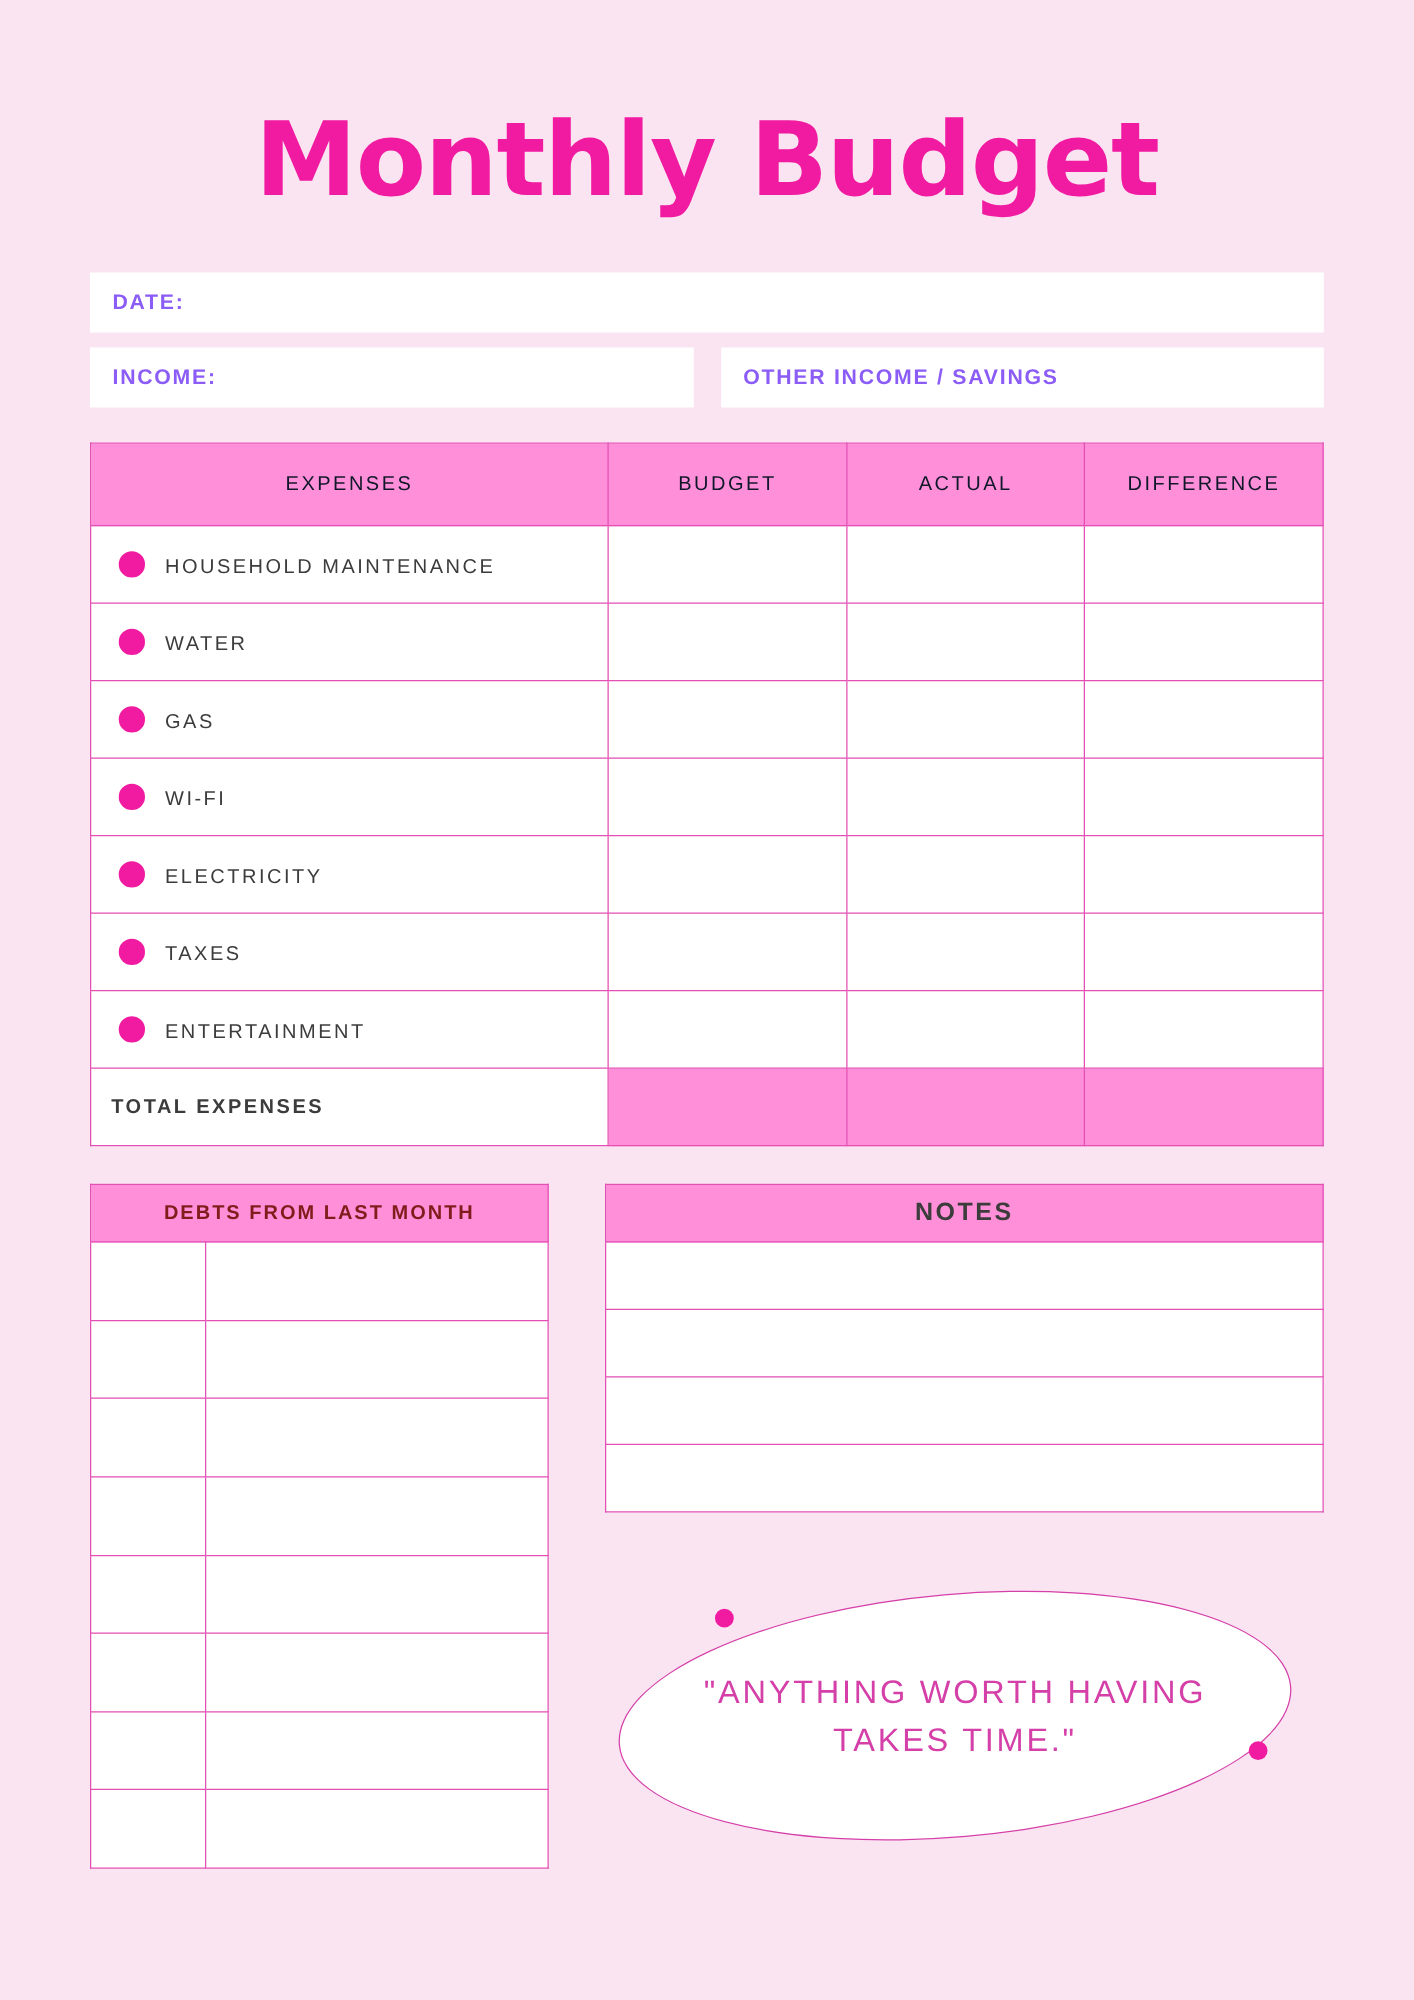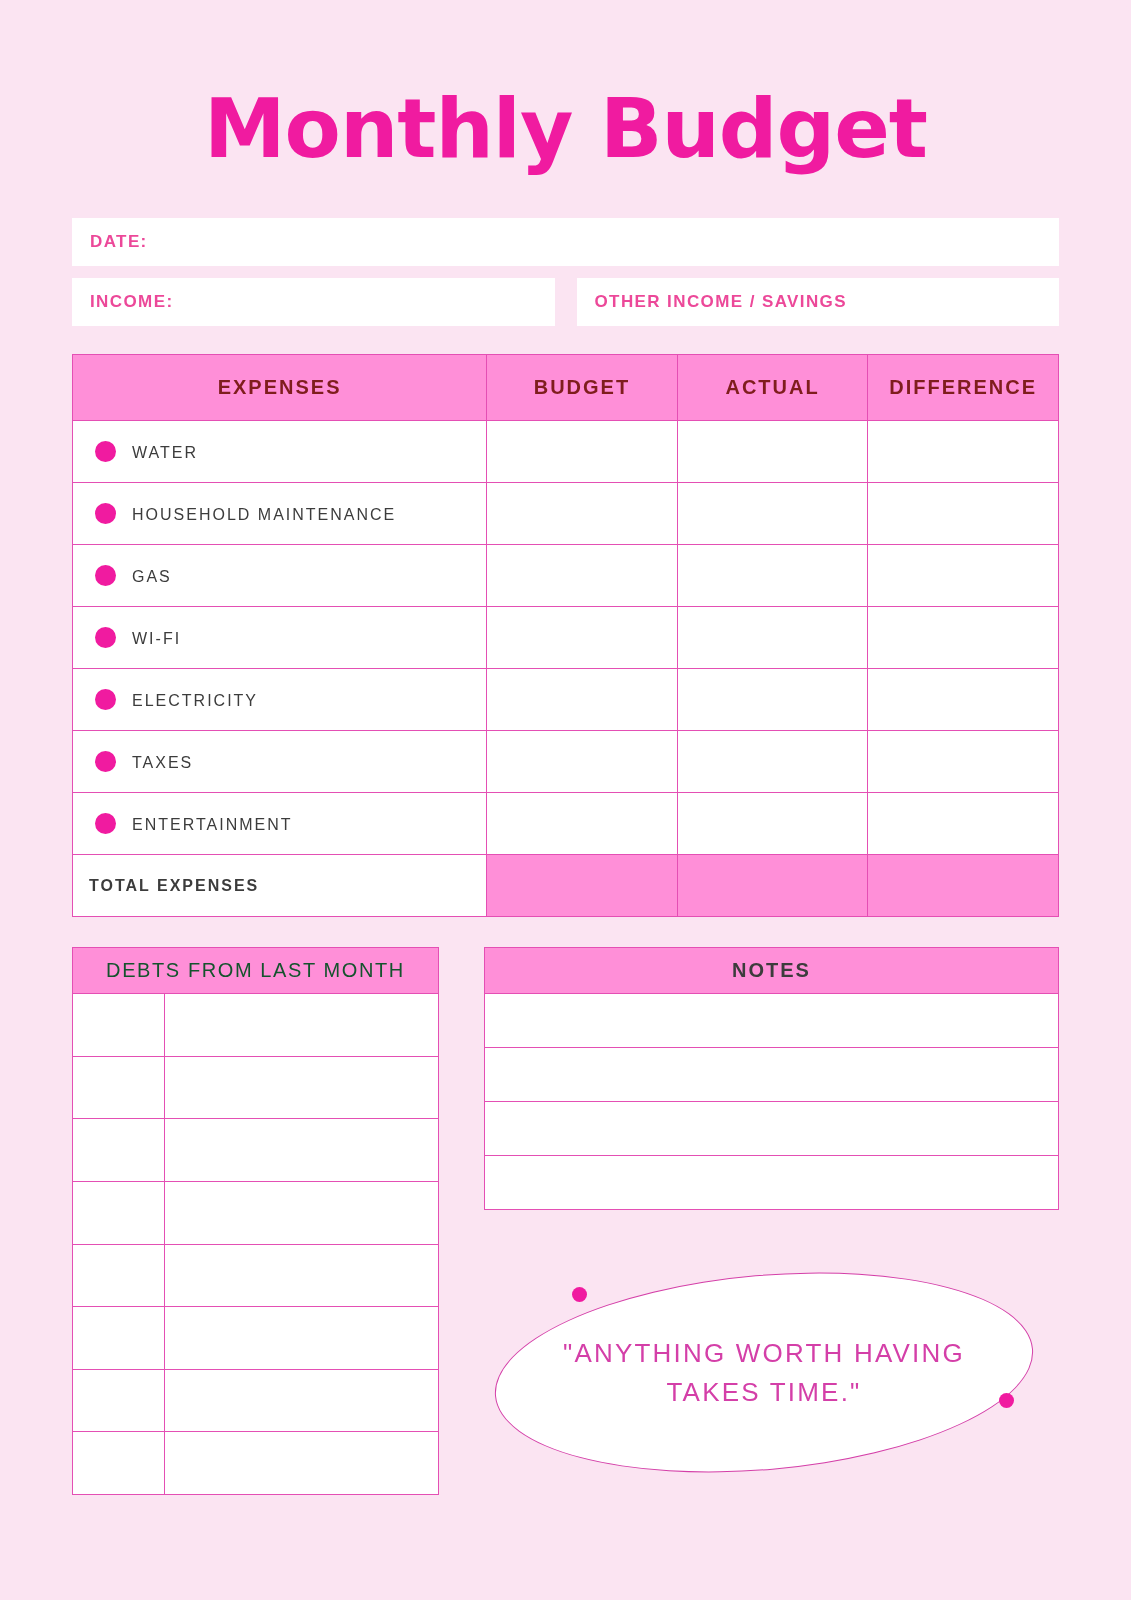--- a/index.html
+++ b/index.html
@@ -39,21 +39,21 @@
     display: flex;
     gap: 22px;
     margin-bottom: 12px;
   }
   .field {
     background: #ffffff;
     height: 48px;
     display: flex;
     align-items: center;
     padding-left: 18px;
-    color: #ec4899;
+    color: #8b5cf6;
     font-size: 17px;
     letter-spacing: 1.4px;
     font-weight: 700;
   }
   .field.full { flex: 1 1 100%; }
   .field.half { flex: 1 1 50%; }
 
   
   .expenses {
     margin: 28px 72px 0 72px;
@@ -63,24 +63,24 @@
     background: #ffffff;
     table-layout: fixed;
   }
   .expenses th, .expenses td {
     border: 1.5px solid #e44fb4;
     height: 62px;
     font-size: 16px;
   }
   .expenses thead th {
     background: #ff8fd8;
-    color: #7f1d1d;
+    color: #0f172a;
     letter-spacing: 2px;
-    font-weight: 700;
-    font-size: 20px;
+    font-weight: 400;
+    font-size: 16px;
     height: 66px;
   }
   .col-name { width: 42%; }
   .col-val  { width: 19.33%; }
   .exp-cell {
     text-align: left;
     padding-left: 22px;
     color: #3c3c3c;
     letter-spacing: 2px;
     font-size: 17px;
@@ -114,24 +114,24 @@
   }
   .debts {
     width: 367px;
     border: 1.5px solid #e44fb4;
     border-collapse: collapse;
     table-layout: fixed;
     background: #fff;
   }
   .debts th {
     background: #ff8fd8;
-    color: #14532d;
+    color: #7f1d1d;
     letter-spacing: 1.6px;
-    font-weight: 400;
-    font-size: 20px;
+    font-weight: 700;
+    font-size: 16px;
     height: 46px;
     border: 1.5px solid #e44fb4;
   }
   .debts td {
     border: 1.5px solid #e44fb4;
     height: 55px;
   }
   .debts .c1 { width: 25%; }
   .debts .c2 { width: 75%; }
 
@@ -237,27 +237,27 @@
     <thead>
       <tr>
         <th>EXPENSES</th>
         <th>BUDGET</th>
         <th>ACTUAL</th>
         <th>DIFFERENCE</th>
       </tr>
     </thead>
     <tbody>
       <tr>
+        <td class="exp-cell"><span class="dot"></span><span>HOUSEHOLD MAINTENANCE</span></td>
+        <td></td>
+        <td></td>
+        <td></td>
+      </tr>
+      <tr>
         <td class="exp-cell"><span class="dot"></span><span>WATER</span></td>
-        <td></td>
-        <td></td>
-        <td></td>
-      </tr>
-      <tr>
-        <td class="exp-cell"><span class="dot"></span><span>HOUSEHOLD MAINTENANCE</span></td>
         <td></td>
         <td></td>
         <td></td>
       </tr>
       <tr>
         <td class="exp-cell"><span class="dot"></span><span>GAS</span></td>
         <td></td>
         <td></td>
         <td></td>
       </tr>

